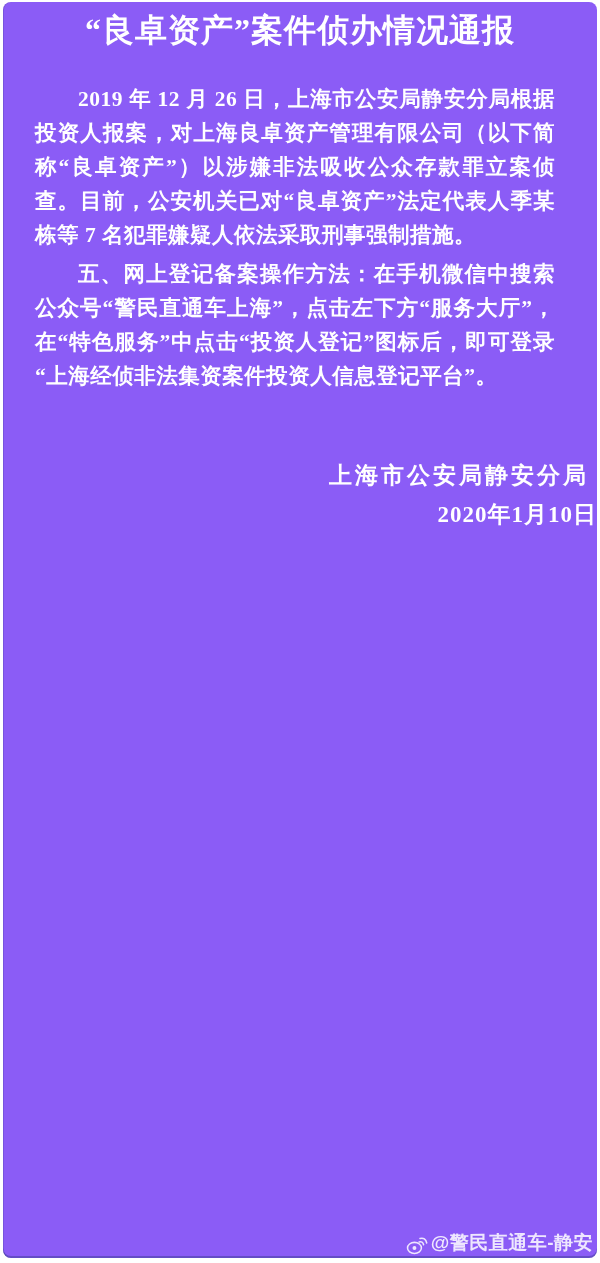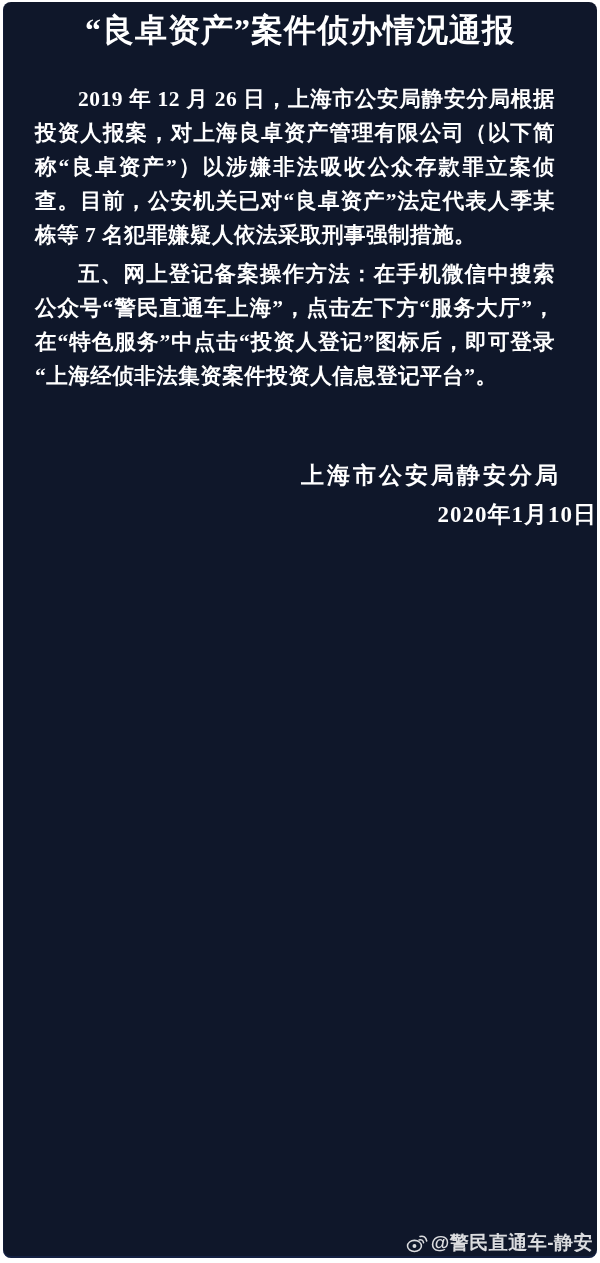--- a/index.html
+++ b/index.html
@@ -49,56 +49,56 @@
     letter-spacing: 0.5px;
     text-indent: 2em;
     text-align: justify;
     color: #ffffff;
   }
   .signature-block {
     margin-top: 68px;
   }
   .signature {
     text-align: right;
-    padding-right: 36px;
+    padding-right: 8px;
     font-size: 23px;
     font-weight: bold;
     letter-spacing: 3px;
     line-height: 30px;
     color: #ffffff;
   }
   .date {
     text-align: right;
     margin-top: 10px;
     font-size: 23px;
     font-weight: bold;
     letter-spacing: 1px;
     line-height: 28px;
     color: #ffffff;
   }
   .watermark {
     position: absolute;
     right: 4px;
     bottom: 2px;
     display: flex;
-    align-items: center;
+    align-items: flex-end;
     gap: 3px;
     color: rgba(255,255,255,0.85);
     font-size: 19px;
     font-weight: bold;
     letter-spacing: 0.5px;
     font-family: "Liberation Sans", "DejaVu Sans", sans-serif;
   }
   .watermark svg { display: block; }
 </style>
 </head>
 <body>
 
 <div class="page">
-  <div class="notice" style="background: #0f172a; color: rgb(255, 255, 255);">
+  <div class="notice" style="background: #8b5cf6; color: rgb(255, 255, 255);">
 
     <h1 class="title">“良卓资产”案件侦办情况通报</h1>
 
     <div class="doc-body">
         <p class="para">2019 年 12 月 26 日，上海市公安局静安分局根据投资人报案，对上海良卓资产管理有限公司（以下简称“良卓资产”）以涉嫌非法吸收公众存款罪立案侦查。目前，公安机关已对“良卓资产”法定代表人季某栋等 7 名犯罪嫌疑人依法采取刑事强制措施。</p>
         <p class="para">五、网上登记备案操作方法：在手机微信中搜索公众号“警民直通车上海”，点击左下方“服务大厅”，在“特色服务”中点击“投资人登记”图标后，即可登录“上海经侦非法集资案件投资人信息登记平台”。</p>
       </div>
 
     <div class="signature-block">
       <div class="signature">上海市公安局静安分局</div>

